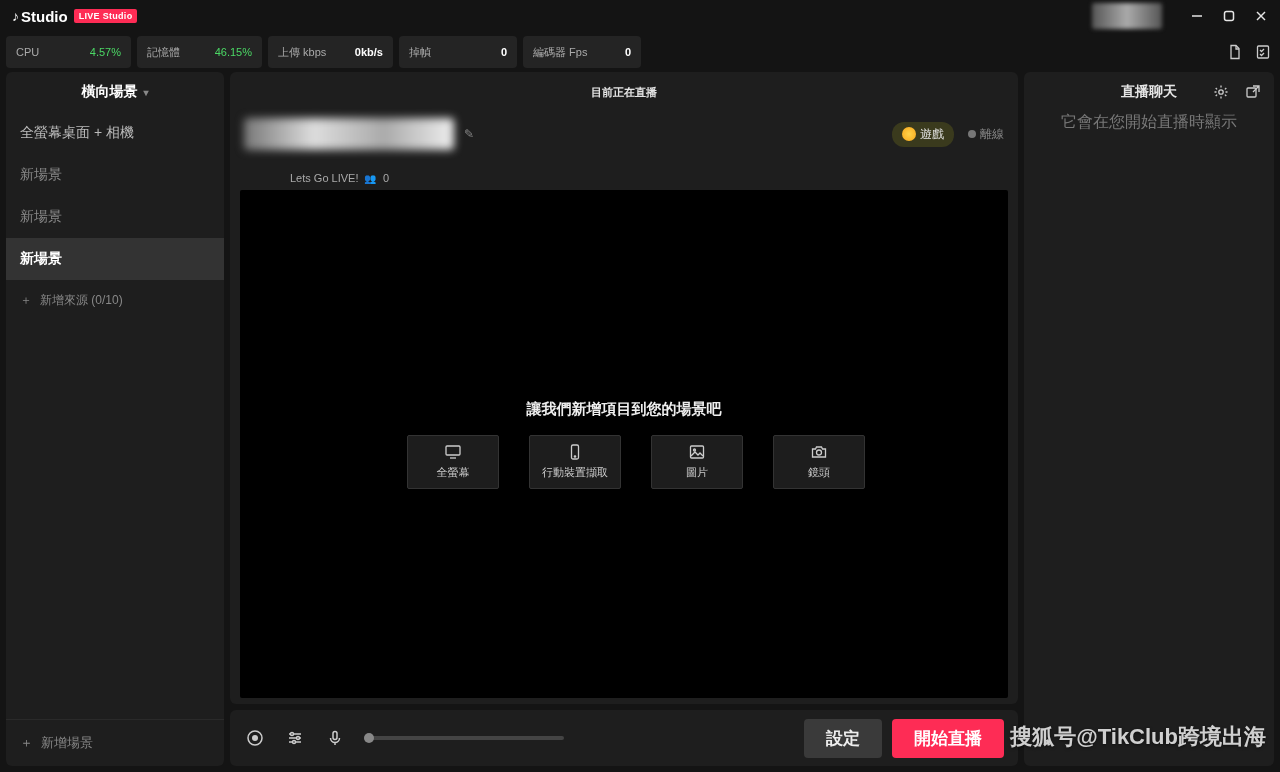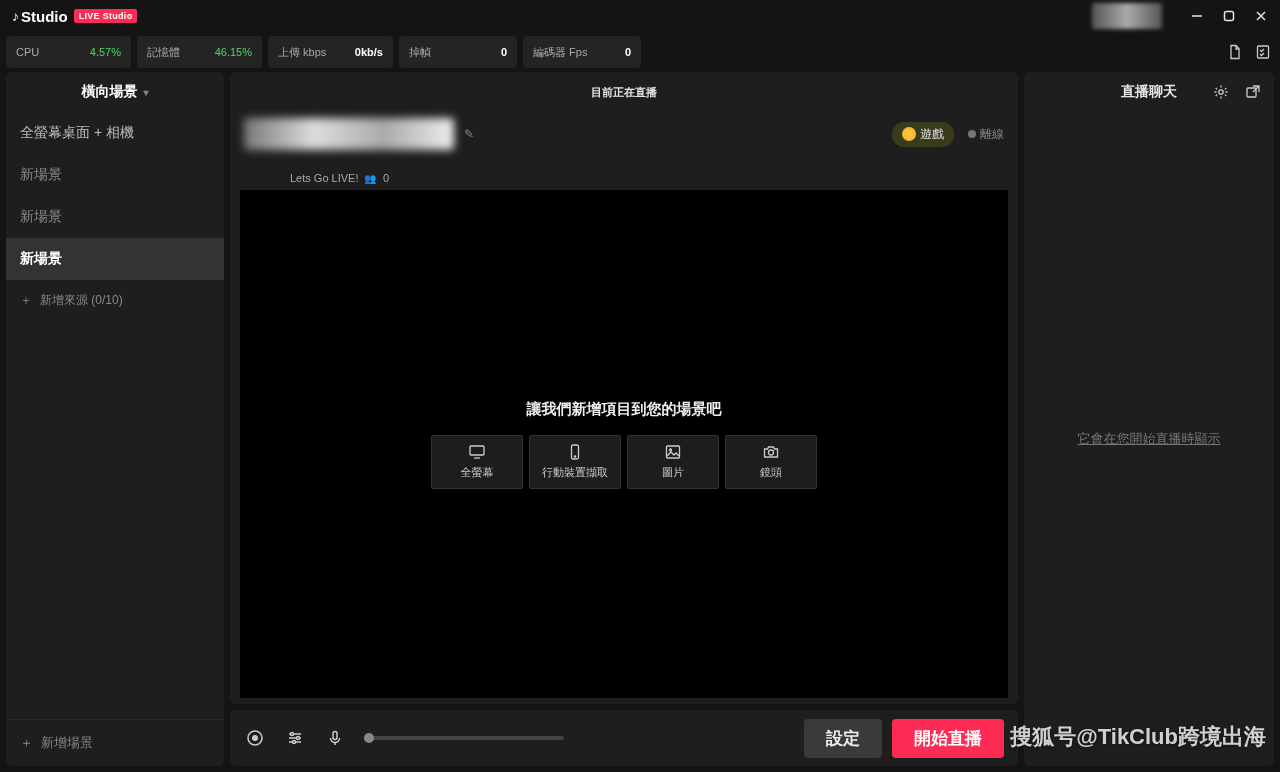--- a/index.html
+++ b/index.html
@@ -42,32 +42,32 @@
 .stream-meta-row { display: flex; align-items: center; gap: 6px; margin-top: 22px; }
 .edit-icon { color: #888; cursor: pointer; font-size: 12px; }
 .status-pills { margin-left: auto; display: flex; align-items: center; gap: 14px; }
 .pill { display: flex; align-items: center; gap: 4px; font-size: 12px; }
 .pill-game { background: #3a3a1d; padding: 4px 10px; border-radius: 12px; }
 .coin { width: 14px; height: 14px; background: radial-gradient(circle,#ffd24a,#f7a61a); border-radius: 50%; }
 .dot-offline { width: 8px; height: 8px; background: #777; border-radius: 50%; }
 .preview { margin: 6px 10px; background: #000; flex: 1; border-radius: 2px; display: flex; flex-direction: column; align-items: center; justify-content: center; color: #eee; }
 .preview-title { font-weight: 700; font-size: 15px; margin-bottom: 16px; }
 .source-tiles { display: flex; gap: 6px; }
-.tile { width: 92px; height: 54px; background: #1d1d1d; border: 1px solid #333; border-radius: 2px; display: flex; flex-direction: column; align-items: center; justify-content: center; gap: 4px; cursor: pointer; }
+.tile { width: 92px; height: 54px; background: #1d1d1d; border: 1px solid #333; border-radius: 2px; display: flex; flex-direction: column; align-items: center; justify-content: center; gap: 4px; cursor: pointer; margin-left: 24px; }
 .tile-icon { color: #ccc; font-size: 16px; }
 .tile-label { font-size: 11px; color: #ccc; }
 .center-footer { height: 56px; background: #1e1e1e; margin-top: 6px; border-radius: 6px; display: flex; align-items: center; padding: 0 14px; gap: 18px; }
 .vol-slider { width: 200px; height: 4px; background: #444; border-radius: 2px; position: relative; }
 .vol-slider::after { content: ""; position: absolute; left: 0; top: -3px; width: 10px; height: 10px; background: #888; border-radius: 50%; }
 .cf-btn { padding: 8px 22px; border-radius: 4px; font-size: 17px; font-weight: 600; cursor: pointer; border: none; }
 .btn-settings { background: #3a3a3a; color: #eee; }
 .btn-end { background: #fe2c55; color: #ffffff; }
 .right-head { height: 40px; border-bottom: 1px solid transparent; display: flex; align-items: center; justify-content: center; font-weight: 700; font-size: 14px; position: relative; }
 .r-icons { position: absolute; right: 10px; display: flex; gap: 10px; }
-.chat-empty { flex: 1; display: flex; align-items: center; justify-content: center; color: #777; font-size: 13px; text-decoration: underline; }
+.chat-empty { flex: 1; display: flex; justify-content: center; color: #777; font-size: 16px; }
 .watermark { position: absolute; right: 14px; bottom: 20px; font-size: 22px; font-weight: 700; color: rgba(255,255,255,.8); text-shadow: 0 1px 3px rgba(0,0,0,.5); pointer-events: none; }
 svg { display: block; }
 .cf-right { margin-left: auto; display: flex; gap: 10px; }
 .ctrl-icon-btn { color: #ccc; cursor: pointer; width: 22px; height: 22px; display: flex; align-items: center; justify-content: center; }
 </style>
 </head>
 <body>
 
 <div class="titlebar">
   <div class="brand">

